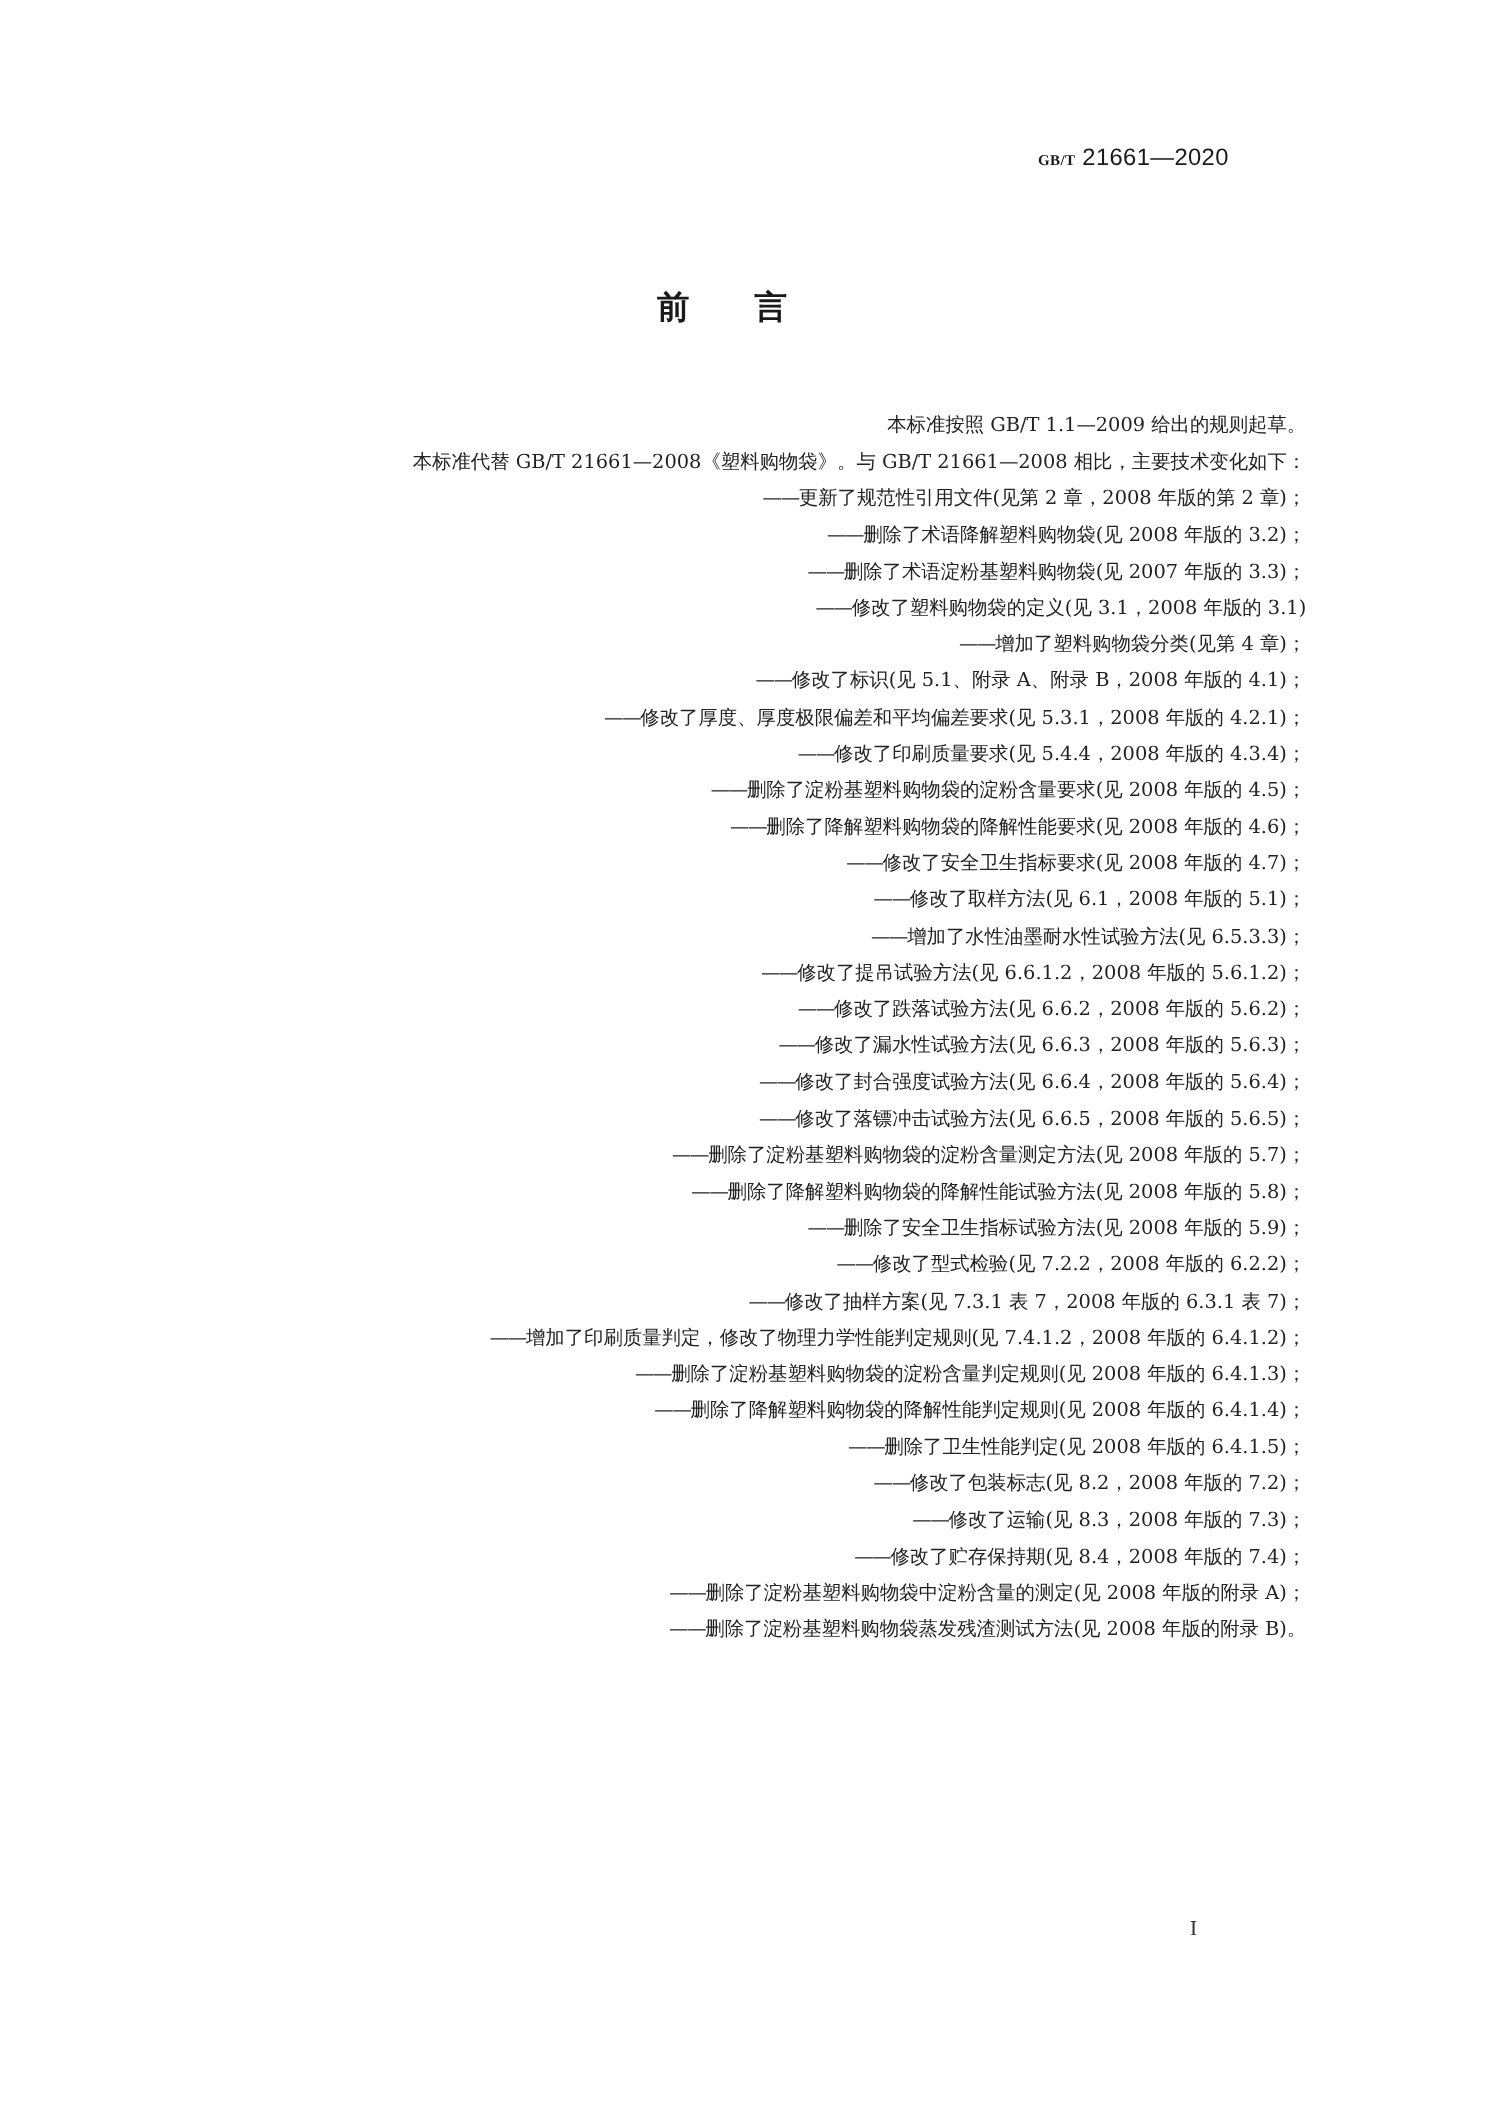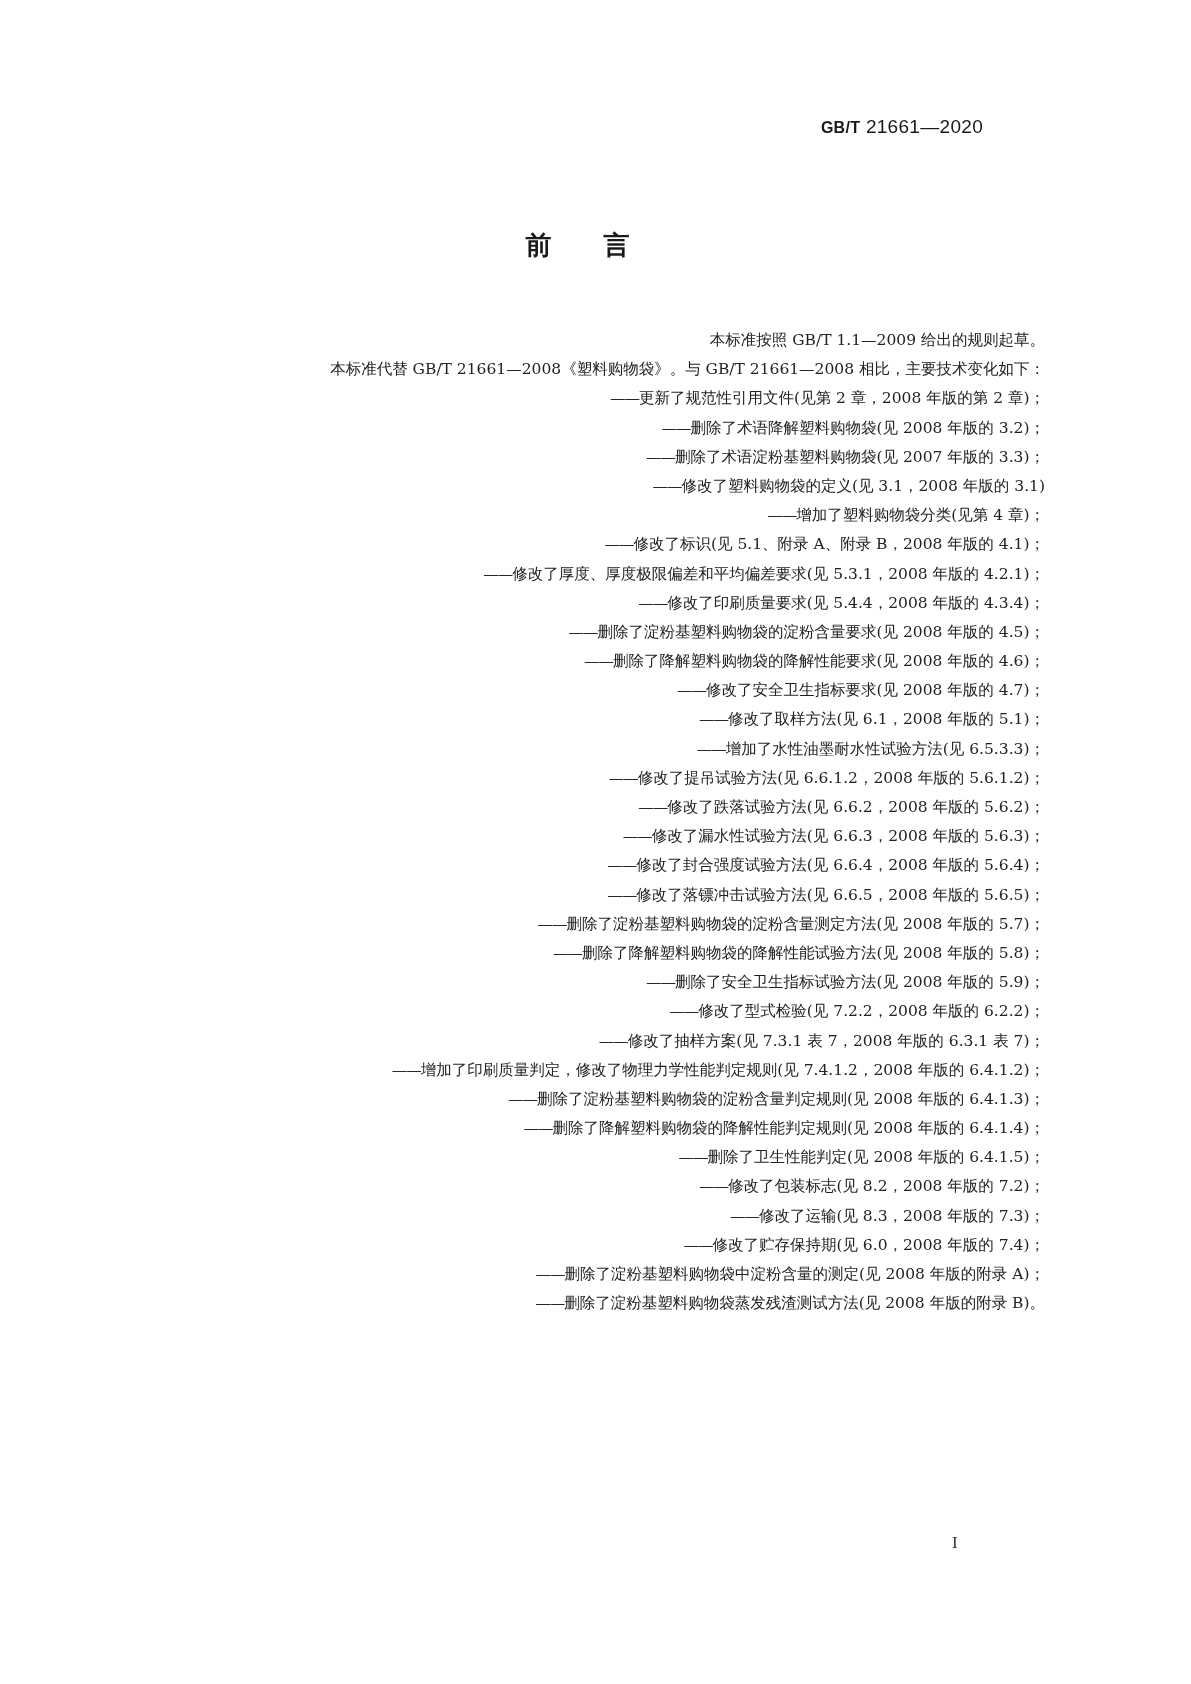--- a/index.html
+++ b/index.html
@@ -1,21 +1,21 @@
 <!DOCTYPE html>
 <html><head>
   <meta charset="utf-8">
   <style>
     html, body { margin: 0; padding: 0; background: #ffffff; }
     body { width: 1191px; height: 1684px; position: relative; overflow: hidden; color: #1a1a1a; }
     .std-code {
       position: absolute; top: 116px; right: 208px;
       font-family: "Liberation Sans", sans-serif; font-size: 19px; letter-spacing: 0.3px;
     }
-    .std-code .prefix { font-family: Liberation Sans, sans-serif; font-weight: bold; font-size: 16px; }
+    .std-code .prefix { font-family: Liberation Serif, serif; font-weight: bold; font-size: 12px; }
     .title {
       position: absolute; top: 228px; left: 0; width: 1191px; text-align: center;
       font-family: "DejaVu Sans", sans-serif; font-size: 26px; font-weight: bold; letter-spacing: 52px;
       padding-left: 52px; box-sizing: border-box; margin-left: -18px;
     }
     .body {
       position: absolute; top: 326px; left: 165px; width: 880px;
       font-family: "DejaVu Serif", serif; font-size: 15.5px; color: #222;
     }
     .line { height: 29.2px; line-height: 29.2px; white-space: nowrap; text-align: right; }
@@ -61,19 +61,19 @@
       <div class="line item"><span class="dash">——</span><span>删除了降解塑料购物袋的降解性能试验方法(见 2008 年版的 5.8)；</span></div>
       <div class="line item"><span class="dash">——</span><span>删除了安全卫生指标试验方法(见 2008 年版的 5.9)；</span></div>
       <div class="line item"><span class="dash">——</span><span>修改了型式检验(见 7.2.2，2008 年版的 6.2.2)；</span></div>
       <div class="line item"><span class="dash">——</span><span>修改了抽样方案(见 7.3.1 表 7，2008 年版的 6.3.1 表 7)；</span></div>
       <div class="line item"><span class="dash">——</span><span>增加了印刷质量判定，修改了物理力学性能判定规则(见 7.4.1.2，2008 年版的 6.4.1.2)；</span></div>
       <div class="line item"><span class="dash">——</span><span>删除了淀粉基塑料购物袋的淀粉含量判定规则(见 2008 年版的 6.4.1.3)；</span></div>
       <div class="line item"><span class="dash">——</span><span>删除了降解塑料购物袋的降解性能判定规则(见 2008 年版的 6.4.1.4)；</span></div>
       <div class="line item"><span class="dash">——</span><span>删除了卫生性能判定(见 2008 年版的 6.4.1.5)；</span></div>
       <div class="line item"><span class="dash">——</span><span>修改了包装标志(见 8.2，2008 年版的 7.2)；</span></div>
       <div class="line item"><span class="dash">——</span><span>修改了运输(见 8.3，2008 年版的 7.3)；</span></div>
-      <div class="line item"><span class="dash">——</span><span>修改了贮存保持期(见 6.0，2008 年版的 7.4)；</span></div>
+      <div class="line item"><span class="dash">——</span><span>修改了贮存保持期(见 8.4，2008 年版的 7.4)；</span></div>
       <div class="line item"><span class="dash">——</span><span>删除了淀粉基塑料购物袋中淀粉含量的测定(见 2008 年版的附录 A)；</span></div>
       <div class="line item"><span class="dash">——</span><span>删除了淀粉基塑料购物袋蒸发残渣测试方法(见 2008 年版的附录 B)。</span></div>
     </div>
 </div>
 
 <div class="page-num">I</div>
 
 </body></html>

